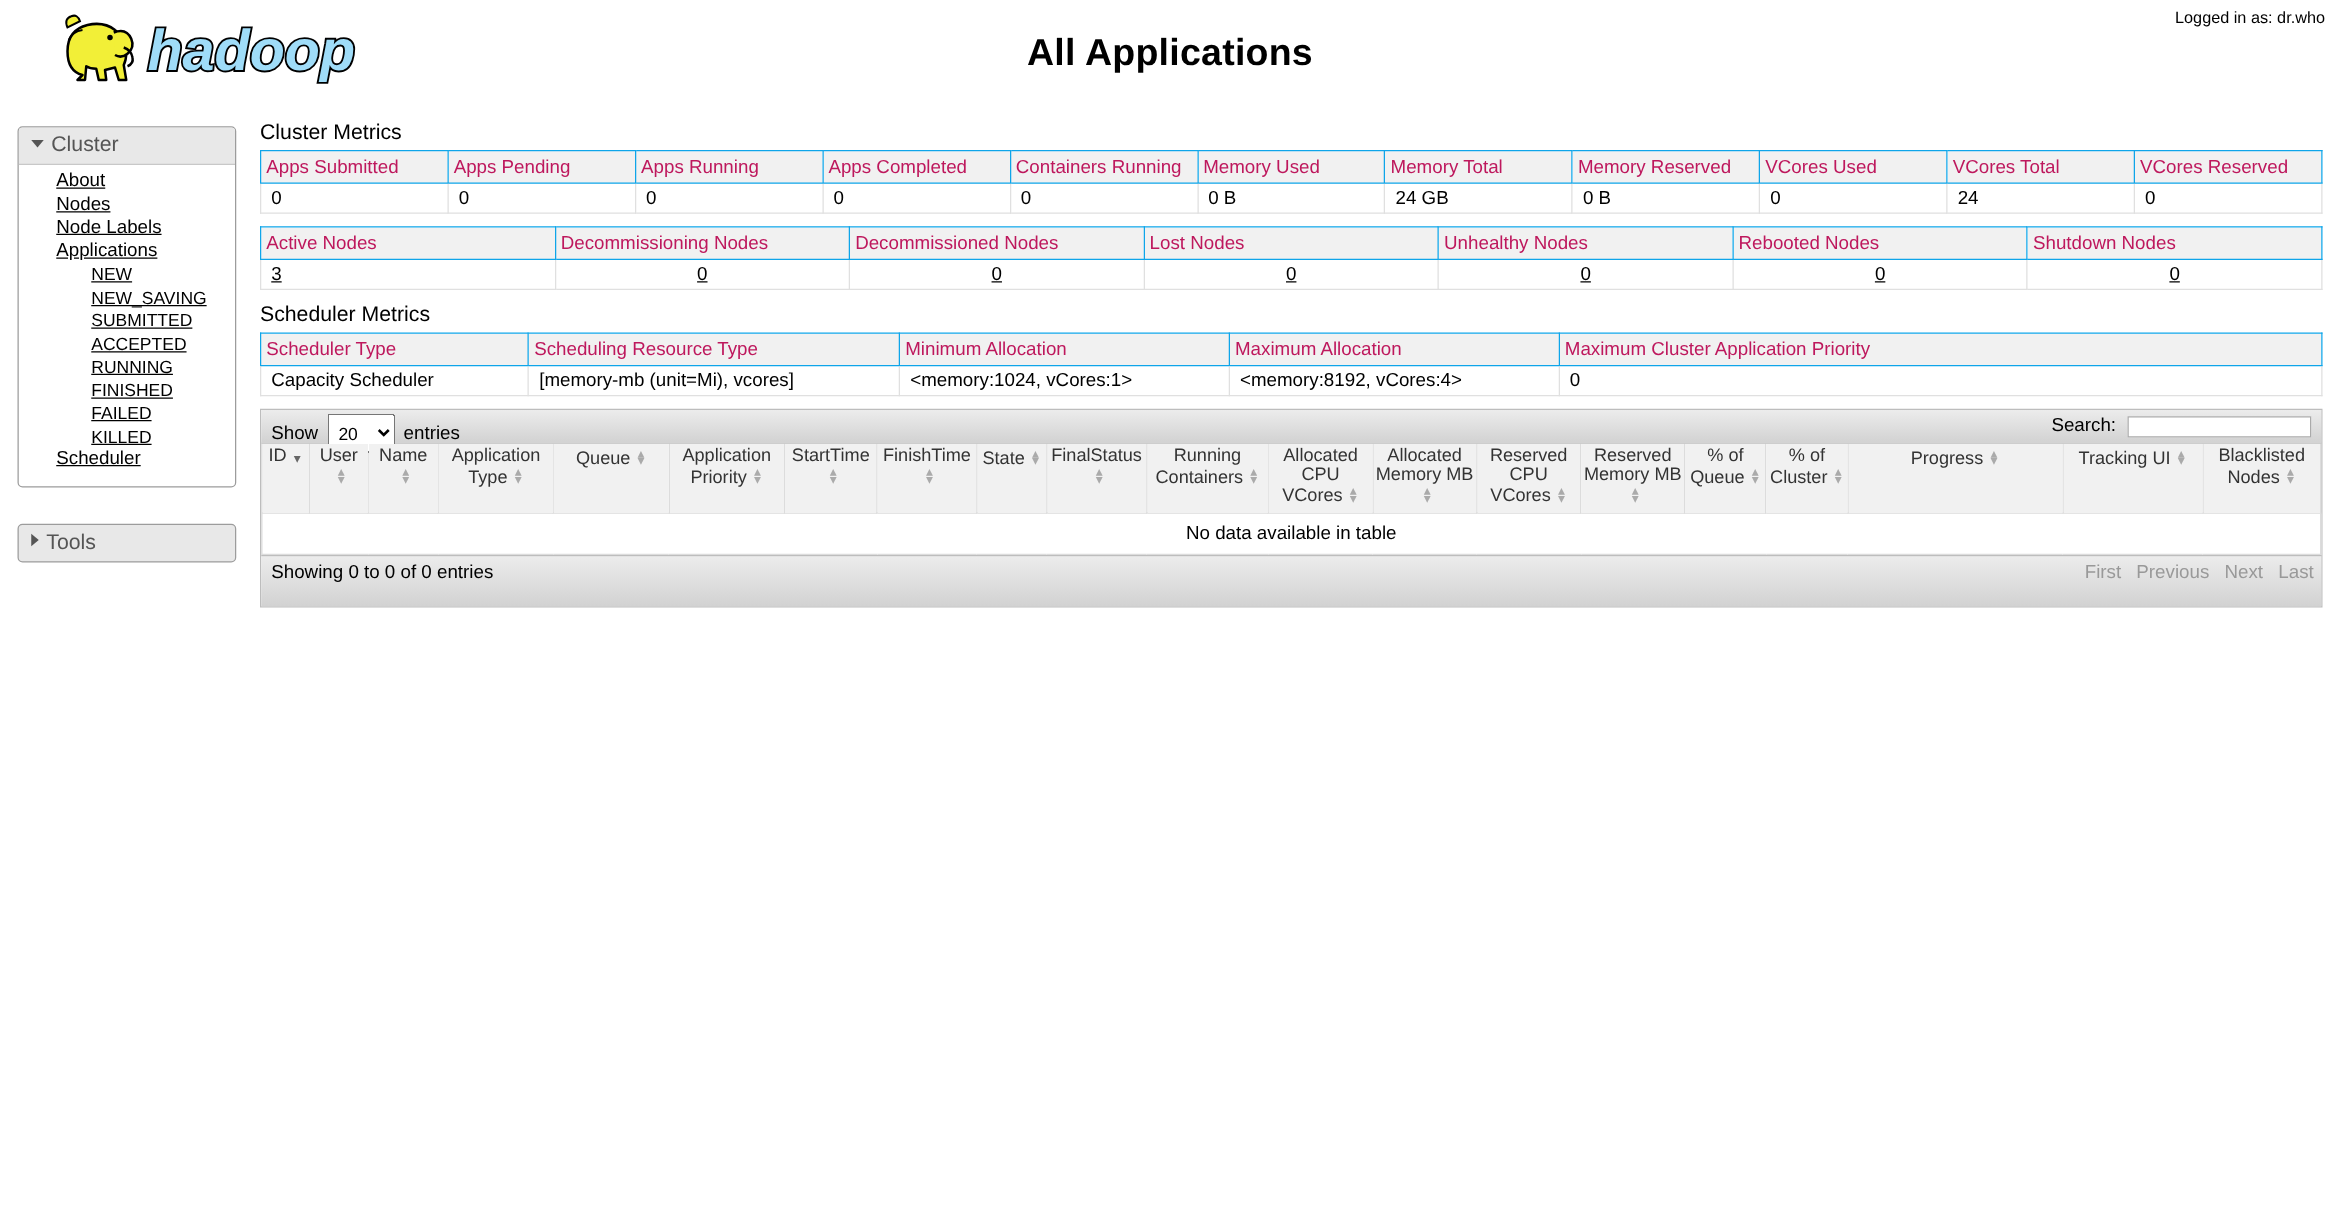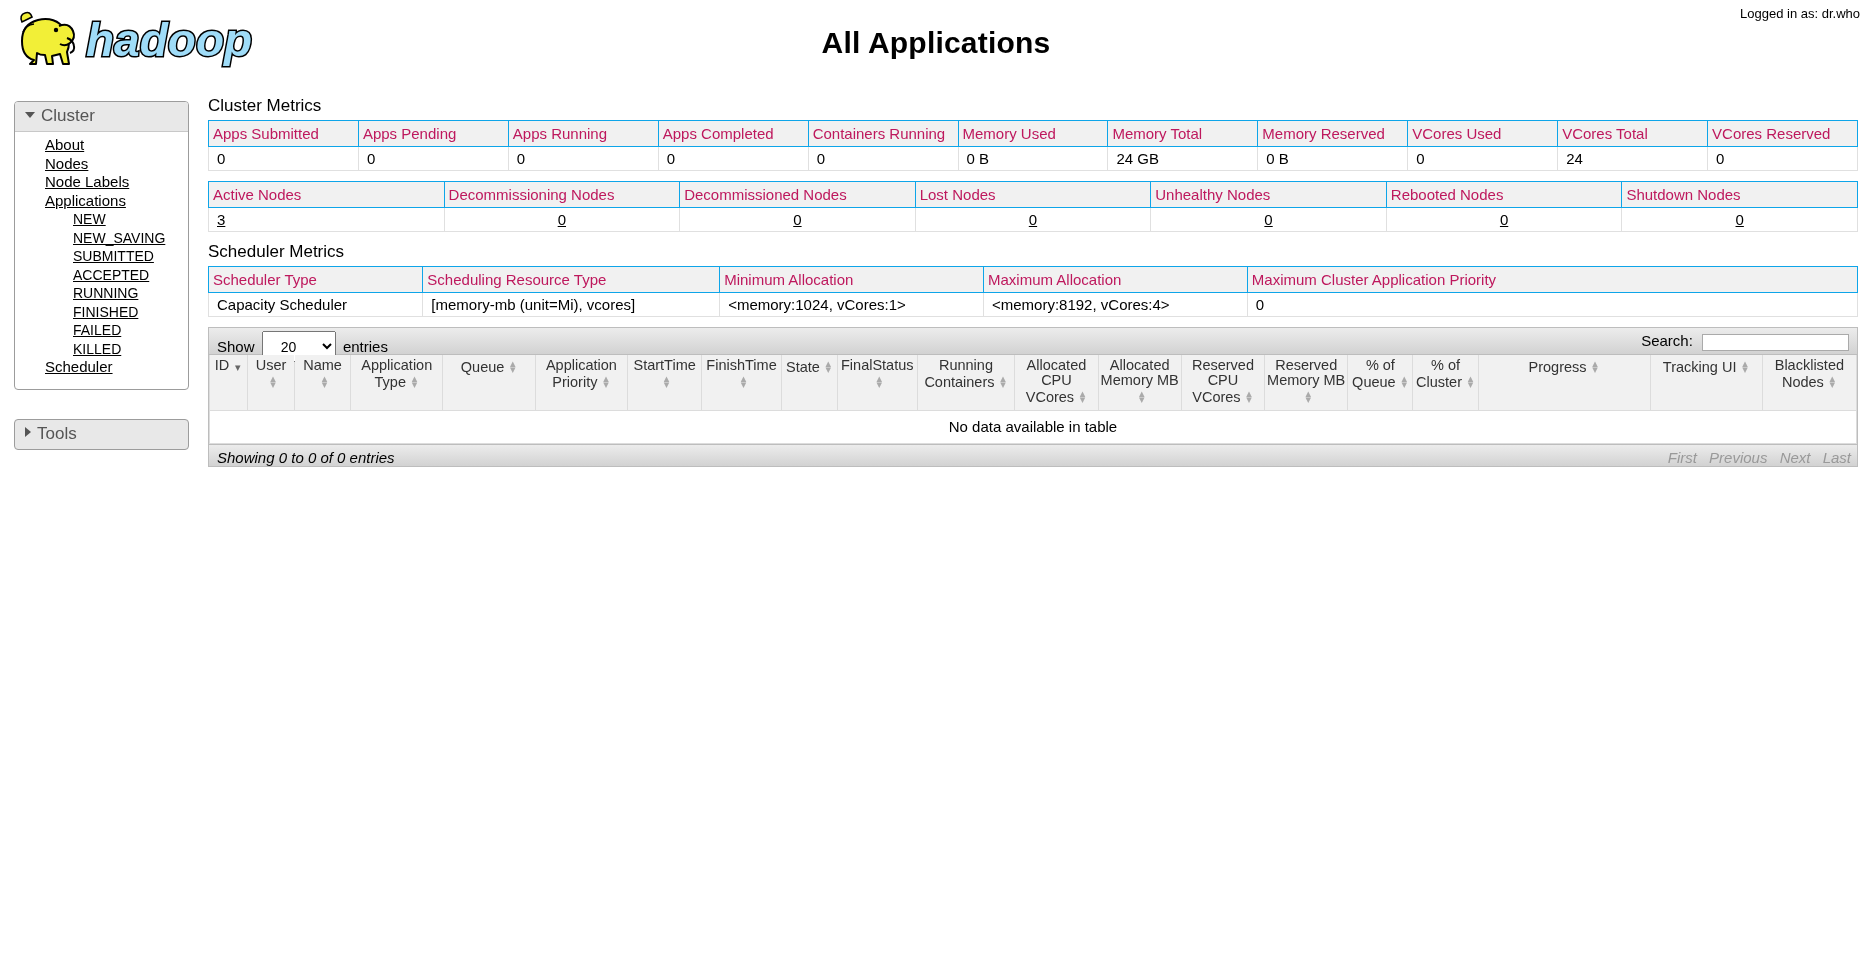--- a/index.html
+++ b/index.html
@@ -13,21 +13,21 @@
     overflow: hidden;
   }
   #page { position: relative; width: 1872px; height: 976px; }
 
   
   .logged-in {
     position: absolute; top: 6px; right: 12px;
     font-size: 13px; color: #000;
   }
   .logo {
-    position: absolute; left: 4px; top: 8px;
+    position: absolute; left: 36px; top: 8px;
     width: 300px; height: 68px;
   }
   .page-title {
     position: absolute; left: 0; top: 26px; width: 1872px;
     text-align: center;
     font-size: 30px; font-weight: bold; color: #000;
     letter-spacing: .2px;
   }
 
   
@@ -147,21 +147,21 @@
     padding: 4px 8px;
     height: 27px;
     position: relative;
     font-size: 15px;
   }
   .dt-length { position: absolute; left: 8px; top: 3px; }
   .dt-length select {
     font-family: "Liberation Sans", sans-serif;
     font-size: 14px;
     margin: 0 3px;
-    padding: 0 14px;
+    padding: 0 4px;
     height: 31px;
   }
   .dt-filter { position: absolute; right: 8px; top: 4px; }
   .dt-filter input {
     width: 147px; height: 17px;
     border: 1px solid #aaa;
     font-family: "Liberation Sans", sans-serif;
     font-size: 13px;
     margin-left: 5px;
     padding: 0 3px;
@@ -203,24 +203,23 @@
     border: 1px solid #dcdcdc;
     border-top: none;
     text-align: center;
     font-size: 15px;
     padding: 7px 0 8px 0;
     background: #fff;
   }
   .dt-footer {
     background: linear-gradient(#ececec, #d2d2d2);
     border-top: 1px solid #bdbdbd;
-    height: 22px;
+    height: 41px;
     position: relative;
     font-size: 15px;
-    font-style: italic;
   }
   .dt-info { position: absolute; left: 8px; top: 4px; color: #000; }
   .dt-paginate { position: absolute; right: 6px; top: 4px; }
   .pg {
     display: inline-block;
     margin-left: 8px;
     color: #999;
     cursor: default;
     font-size: 15px;
   }

